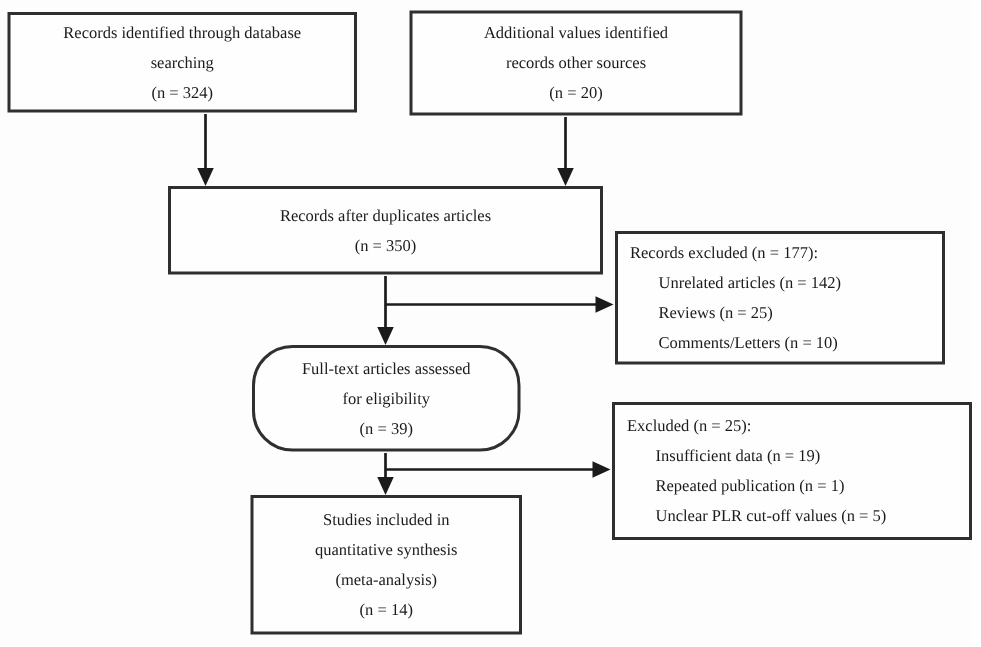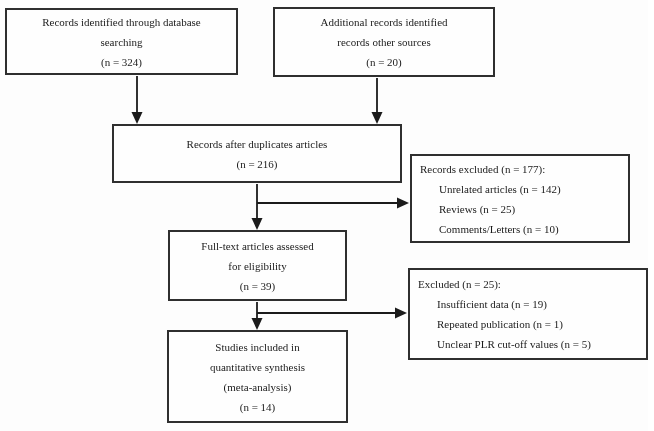--- a/index.html
+++ b/index.html
@@ -35,21 +35,21 @@
   }
   .box.center { text-align: center; padding: 1px 4px; }
   .box.left   { text-align: left; padding: 16px 8px; }
   .box.left .item { padding-left: 19px; }
   .ln { white-space: nowrap; }
 
   #box-identified-database { left: 5px;   top: 8px;   width: 233px; height: 67px; }
   #box-identified-other    { left: 273px; top: 7px;   width: 222px; height: 70px; }
   #box-after-duplicates    { left: 112px; top: 124px; width: 290px; height: 59px; }
   #box-records-excluded    { left: 410px; top: 154px; width: 220px; height: 89px; }
-  #box-fulltext-assessed   { left: 168px; top: 230px; width: 179px; height: 71px; }
+  #box-fulltext-assessed   { left: 168px; top: 230px; width: 179px; height: 71px; border-radius: 27px; }
   #box-excluded            { left: 408px; top: 268px; width: 240px; height: 92px; }
   #box-included            { left: 167px; top: 330px; width: 181px; height: 93px; }
 </style>
 </head>
 <body>
 
 <div class="canvas">
 
   <svg class="connectors" viewBox="0 0 654 431" xmlns="http://www.w3.org/2000/svg">
     <g stroke="#1b1b1b" stroke-width="1.8" fill="#1b1b1b">
@@ -86,28 +86,28 @@
     </g>
   </svg>
 
   <div class="box center" id="box-identified-database">
     <div class="ln">Records identified through database</div>
     <div class="ln">searching</div>
     <div class="ln">(n = 324)</div>
   </div>
 
   <div class="box center" id="box-identified-other">
-    <div class="ln">Additional records identified</div>
+    <div class="ln">Additional values identified</div>
     <div class="ln">records other sources</div>
     <div class="ln">(n = 20)</div>
   </div>
 
   <div class="box center" id="box-after-duplicates">
     <div class="ln">Records after duplicates articles</div>
-    <div class="ln">(n = 216)</div>
+    <div class="ln">(n = 350)</div>
   </div>
 
   <div class="box left" id="box-records-excluded">
     <div class="ln heading">Records excluded (n = 177):</div>
     <div class="ln item">Unrelated articles (n = 142)</div>
     <div class="ln item">Reviews (n = 25)</div>
     <div class="ln item">Comments/Letters (n = 10)</div>
   </div>
 
   <div class="box center" id="box-fulltext-assessed">

